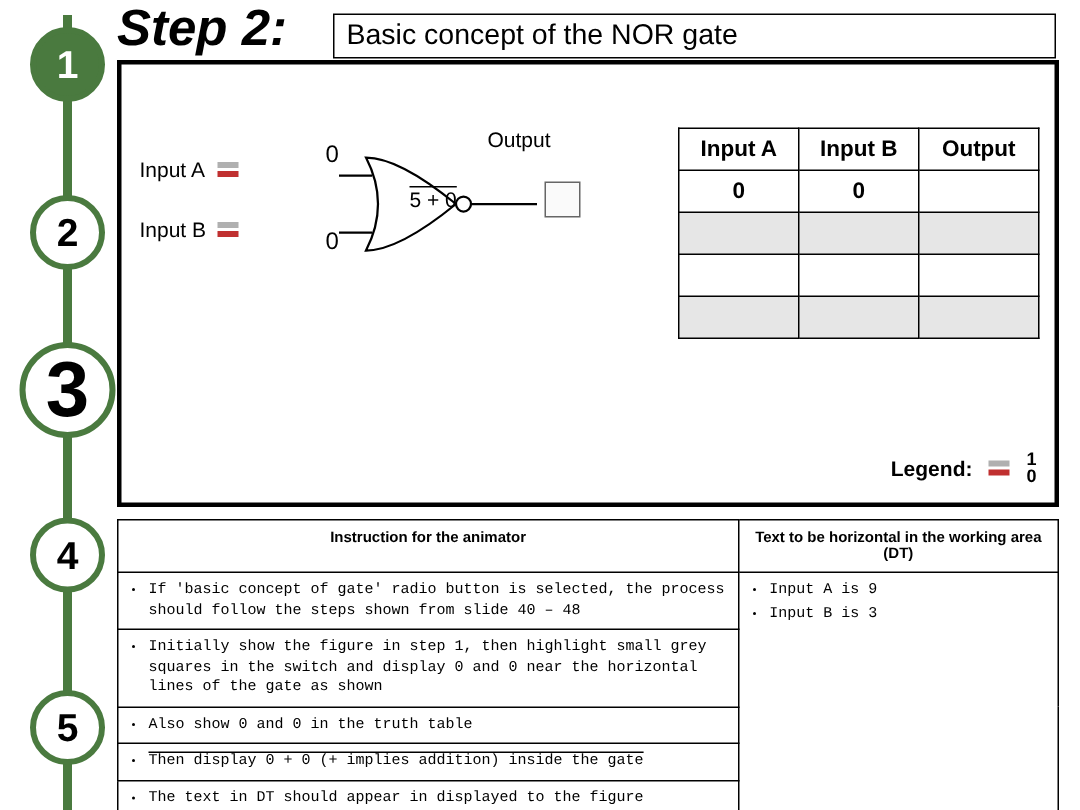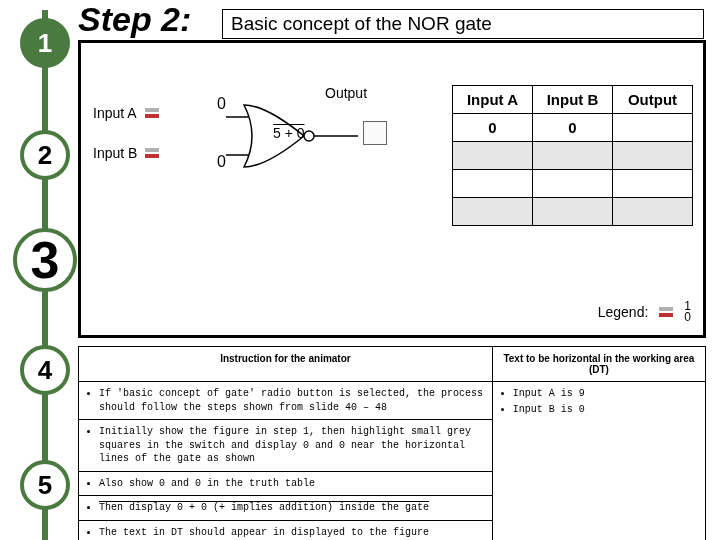--- a/index.html
+++ b/index.html
@@ -104,21 +104,21 @@
   .output-box { position: absolute; left: 282px; top: 78px; width: 24px; height: 24px; border: 1px solid #666; background: #fafafa; }
 
   
   .truth-table { position: absolute; right: 10px; top: 42px; border-collapse: collapse; font-size: 15px; font-weight: bold; }
   .truth-table th, .truth-table td { border: 1px solid #000; width: 80px; height: 28px; text-align: center; font-weight: bold; }
   .truth-table tr:nth-child(odd) td { background: #e6e6e6; }
   .truth-table tr:nth-child(1) th { background: #fff; }
   .truth-table tr:nth-child(2) td { background: #fff; }
 
   
-  .legend-wrap { position: absolute; right: 12px; bottom: 12px; display: flex; align-items: center; gap: 11px; font-size: 14px; }
+  .legend-wrap { position: absolute; right: 12px; bottom: 12px; display: flex; align-items: center; gap: 11px; font-size: 14px; font-weight: bold; }
   .legend-swatch { width: 14px; height: 8px; position: relative; }
   .legend-swatch .top { position: absolute; top: -1px; left: 0; right: 0; height: 4px; background: #b0b0b0; }
   .legend-swatch .bot { position: absolute; bottom: -1px; left: 0; right: 0; height: 4px; background: #c03030; }
   .legend-vals { font-size: 12px; line-height: 11px; }
 
   
   .instr-table { position: absolute; left: 78px; top: 346px; width: 628px; border-collapse: collapse; font-size: 10px; }
   .instr-table th, .instr-table td { border: 1px solid #000; padding: 3px 6px; vertical-align: top; }
   .instr-table th { text-align: center; font-weight: bold; font-size: 10px; padding: 6px; }
   .instr-table .col1 { width: 66%; }
@@ -229,21 +229,21 @@
   </tr>
   <tr>
     <td class="col1" rowspan="1">
       <ul>
         <li>If 'basic concept of gate' radio button is selected, the process should follow the steps shown from slide 40 – 48</li>
       </ul>
     </td>
     <td rowspan="5">
       <ul>
         <li>Input A is 9</li>
-        <li>Input B is 0</li>
+        <li>Input B is 3</li>
       </ul>
     </td>
   </tr>
   <tr>
         <td class="col1">
           <ul>
             <li>Initially show the figure in step 1, then highlight small grey squares in the switch and display 0 and 0 near the horizontal lines of the gate as shown</li>
           </ul>
         </td>
       </tr>

